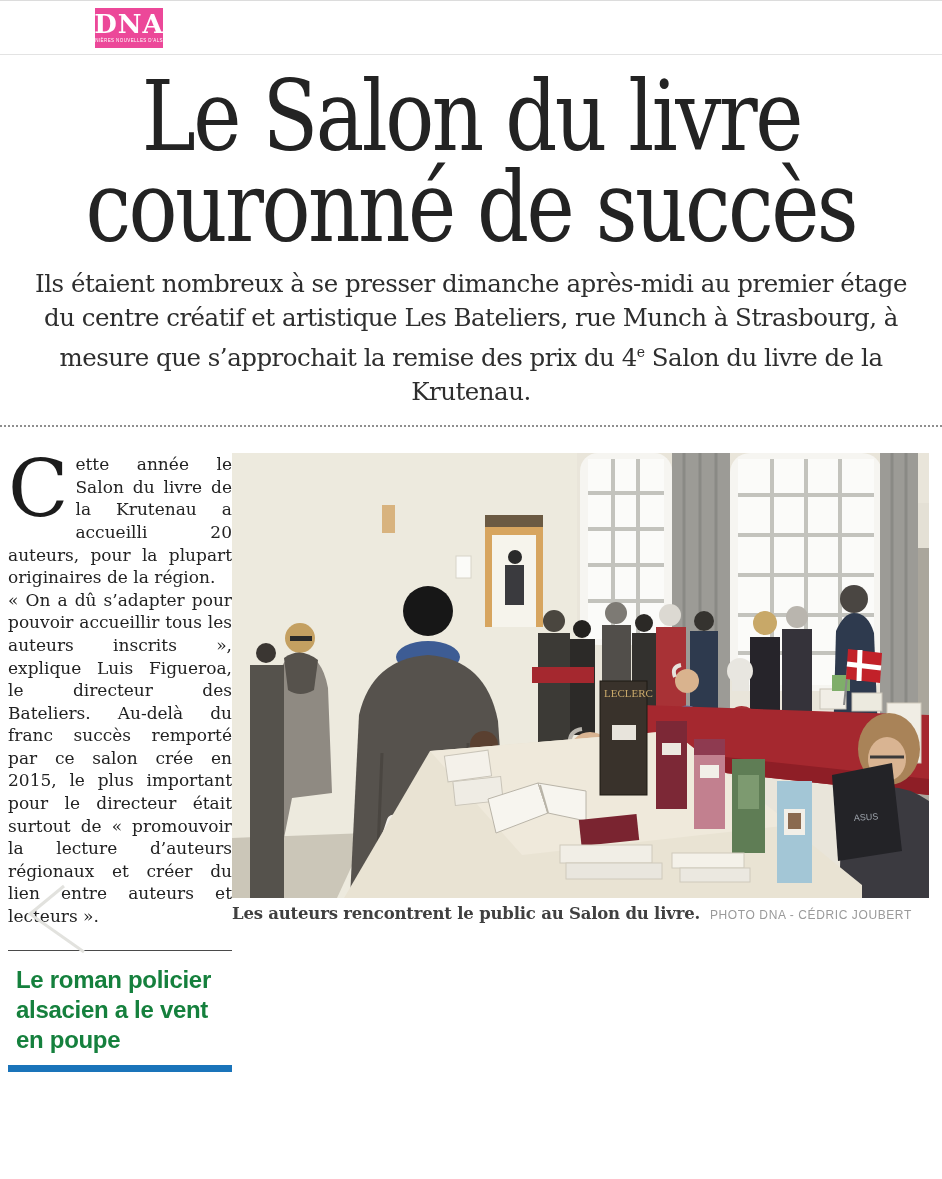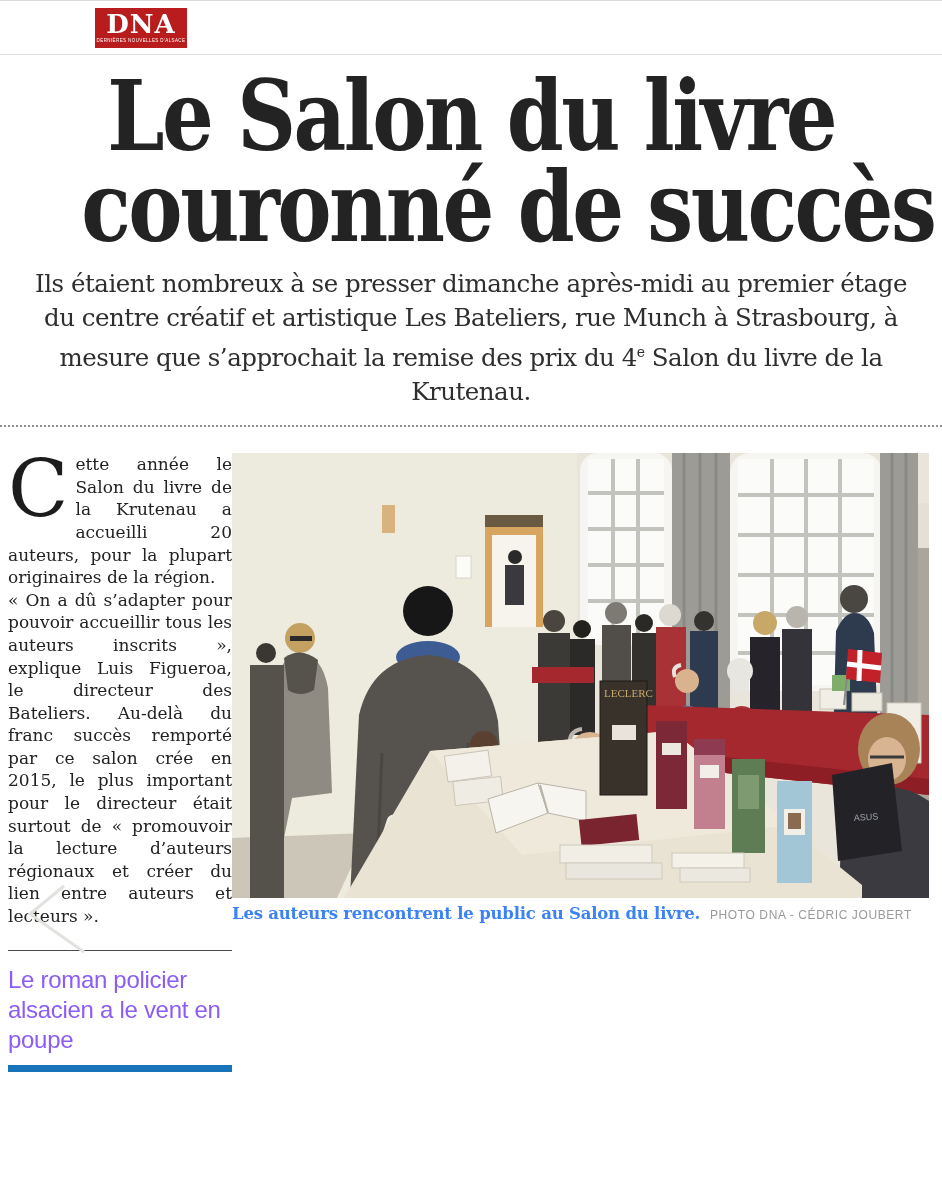--- a/index.html
+++ b/index.html
@@ -1,50 +1,50 @@
 <!DOCTYPE html>
 <html lang="fr"><head>
 <meta charset="utf-8">
 <style>
   html,body{margin:0;padding:0;background:#fff;}
   body{width:942px;font-family:"DejaVu Serif",serif;color:#1e1e1e;}
   .page{width:942px;min-height:1179px;border-top:1px solid #dcdcdc;box-sizing:border-box;}
 
   
   .header{display:flex;align-items:center;height:54px;padding-left:95px;border-bottom:1px solid #e3e3e3;box-sizing:border-box;}
-  .dna-logo{width:92px;height:40px;background:#b91c1c;color:#fff;display:flex;flex-direction:column;align-items:center;justify-content:center;flex:0 0 auto;}
+  .dna-logo{width:68px;height:40px;background:#ec4899;color:#fff;display:flex;flex-direction:column;align-items:center;justify-content:center;flex:0 0 auto;}
   .dna-logo .dna{font-family:"DejaVu Serif",serif;font-weight:bold;font-size:26px;line-height:24px;letter-spacing:1px;}
   .dna-logo .tagline{font-family:"Liberation Sans",sans-serif;font-size:4.5px;letter-spacing:.4px;margin-top:2px;white-space:nowrap;}
   .edition{font-family:"Liberation Sans",sans-serif;font-size:15.5px;color:#101010;margin-left:38px;}
 
   
-  .headline{margin:16px 0 6px;text-align:center;font-weight:bold;color:#232323;}
+  .headline{margin:16px 0 6px;text-align:center;font-weight:normal;color:#232323;}
   .headline .hl{display:inline-block;transform:scaleX(.84);transform-origin:50% 50%;font-size:97px;line-height:91px;letter-spacing:-3px;white-space:nowrap;}
 
   
   .lede{max-width:884px;margin:14px auto 0;text-align:center;font-size:24.5px;line-height:34px;color:#2e2e2e;letter-spacing:-.5px;}
   .lede sup{font-size:14px;}
   .dotted-rule{border:none;border-top:2px dotted #8f8f8f;margin:16px 0 0;}
 
   
   .article-body{display:flex;padding:26px 5px 0 8px;align-items:flex-start;}
   .col-left{width:224px;flex:0 0 auto;position:relative;}
   .body-p{margin:0;font-size:17px;line-height:22.6px;text-align:justify;color:#222;}
   .dropcap{float:left;font-size:79px;line-height:64px;padding:4px 7px 0 0;color:#1c1c1c;}
   .watermark{height:56px;margin:-44px 0 -12px 14px;pointer-events:none;}
   .col-rule{border:none;border-top:1.5px solid #4a4a4a;margin:22px 0 14px;}
-  .subhead{margin:0;font-family:"Liberation Sans",sans-serif;font-weight:normal;font-size:24px;line-height:30px;color:#8b5cf6;letter-spacing:-.3px;}
+  .subhead{margin:8px;font-family:"Liberation Sans",sans-serif;font-weight:bold;font-size:24px;line-height:30px;color:#15803d;letter-spacing:-.3px;}
   .blue-bar{height:7px;background:#1a74ba;margin:10px 0 0;}
   .after-bar{margin-top:40px;}
 
   
   .photo-col{margin-left:11px;width:697px;flex:0 0 auto;}
   .photo-frame{width:697px;height:445px;overflow:hidden;background:#e9e5da;}
   .caption{margin-top:6px;display:flex;align-items:baseline;gap:10px;}
-  .caption-bold{font-weight:bold;font-size:16.5px;color:#3b82f6;letter-spacing:-.2px;}
+  .caption-bold{font-weight:bold;font-size:16.5px;color:#404040;letter-spacing:-.2px;}
   .caption-credit{font-family:"Liberation Sans",sans-serif;font-size:12px;color:#9a9a9a;letter-spacing:.6px;}
 </style>
 </head>
 <body>
 
 <div class="page">
 
   <div class="header">
     <div class="dna-logo">
       <div class="dna">DNA</div>

